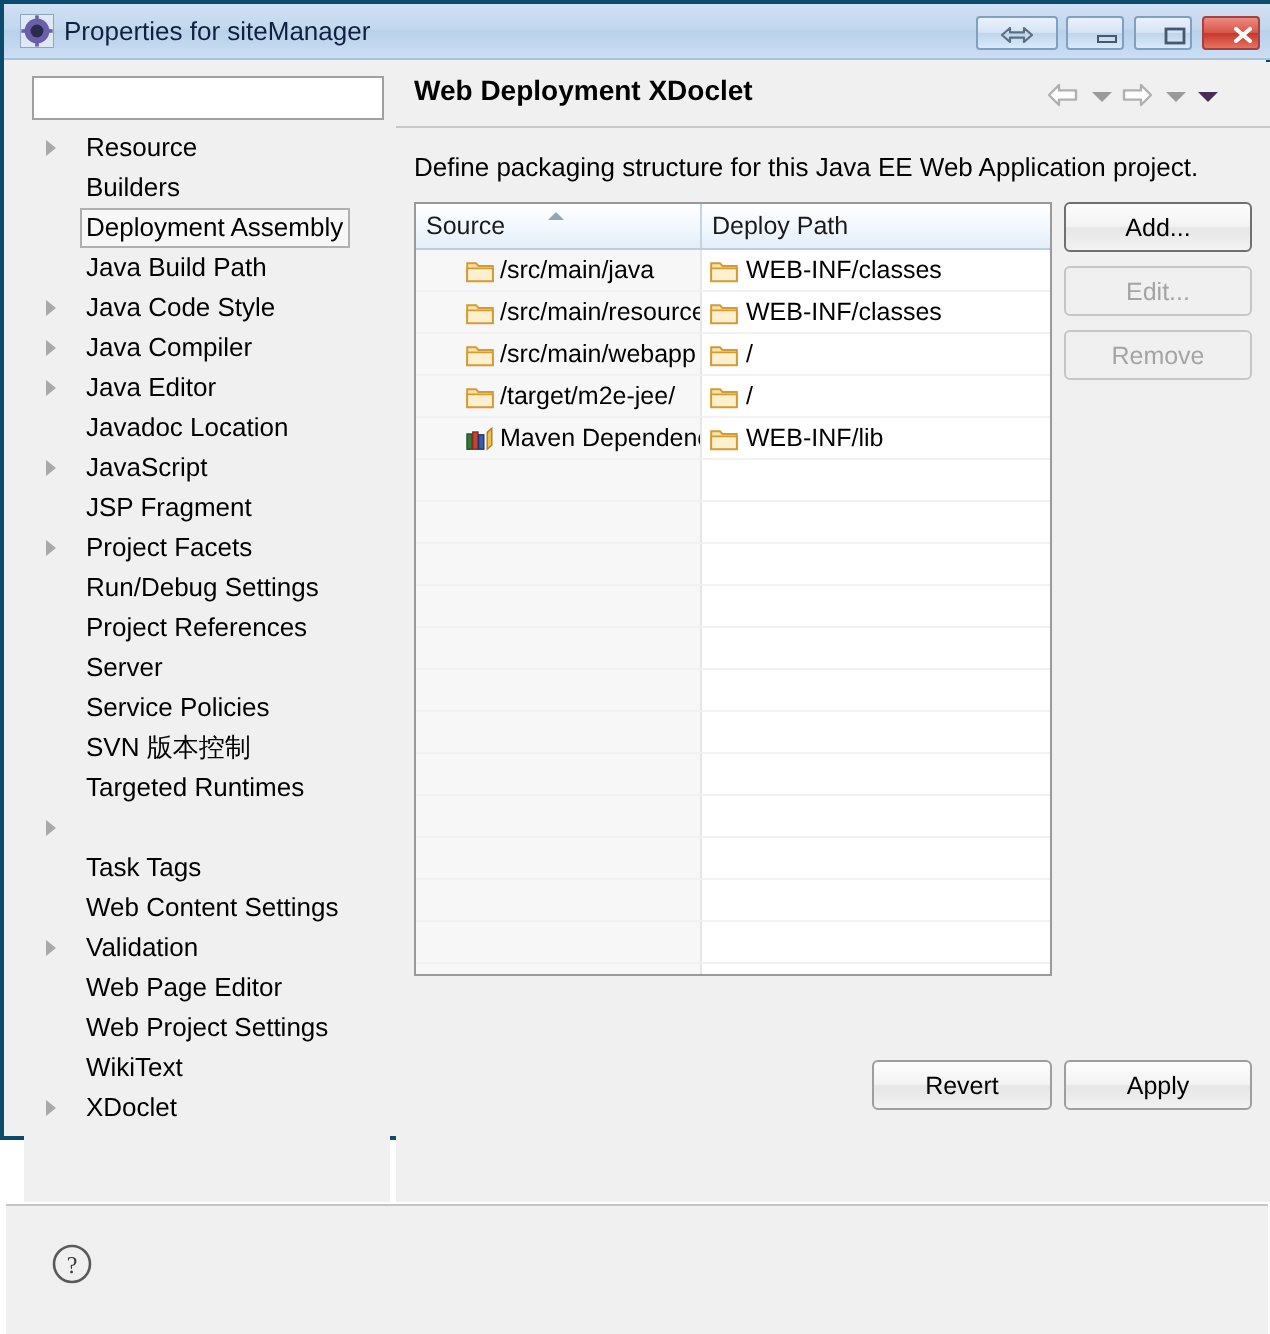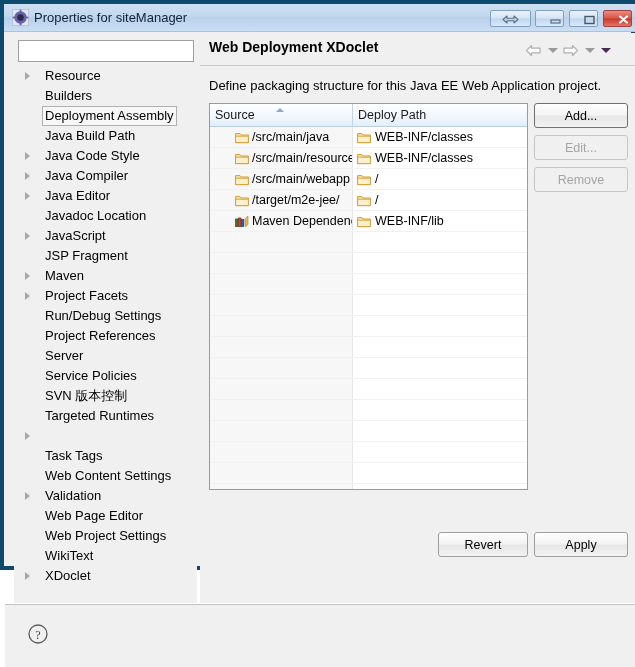--- a/index.html
+++ b/index.html
@@ -10,21 +10,21 @@
     background: #ffffff;
   }
 
   
   #window {
     position: absolute;
     left: 0; top: 0;
     width: 635px; height: 570px;
     box-sizing: border-box;
     background: #f0f0f0;
-    border: 4px solid #0c4a6e;
+    border: 2px solid #0c4a6e;
   }
 
   
   #titlebar {
     position: absolute;
     left: 0; top: 0;
     width: 633px; height: 28px;
     box-sizing: border-box;
     background: linear-gradient(to bottom, #cfe0f2 0%, #c3d8ee 45%, #b9d1ea 50%, #cadef4 100%);
     border-bottom: 1px solid #a9c3dd;
@@ -297,21 +297,20 @@
       <div class="tree-item"><span class="twisty"></span><span class="lbl">Resource</span></div>
       <div class="tree-item"><span class="lbl">Builders</span></div>
       <div class="tree-item selected"><span class="lbl">Deployment Assembly</span></div>
       <div class="tree-item"><span class="lbl">Java Build Path</span></div>
       <div class="tree-item"><span class="twisty"></span><span class="lbl">Java Code Style</span></div>
       <div class="tree-item"><span class="twisty"></span><span class="lbl">Java Compiler</span></div>
       <div class="tree-item"><span class="twisty"></span><span class="lbl">Java Editor</span></div>
       <div class="tree-item"><span class="lbl">Javadoc Location</span></div>
       <div class="tree-item"><span class="twisty"></span><span class="lbl">JavaScript</span></div>
       <div class="tree-item"><span class="lbl">JSP Fragment</span></div>
-      <div class="tree-item"><span class="twisty"></span><span class="lbl">Maven</span></div>
       <div class="tree-item"><span class="twisty"></span><span class="lbl">Project Facets</span></div>
       <div class="tree-item"><span class="lbl">Run/Debug Settings</span></div>
       <div class="tree-item"><span class="lbl">Project References</span></div>
       <div class="tree-item"><span class="lbl">Server</span></div>
       <div class="tree-item"><span class="lbl">Service Policies</span></div>
       <div class="tree-item"><span class="lbl">SVN 版本控制</span></div>
       <div class="tree-item"><span class="lbl">Targeted Runtimes</span></div>
       <div class="tree-item"><span class="twisty"></span></div>
       <div class="tree-item"><span class="lbl">Task Tags</span></div>
       <div class="tree-item"><span class="lbl">Web Content Settings</span></div>

